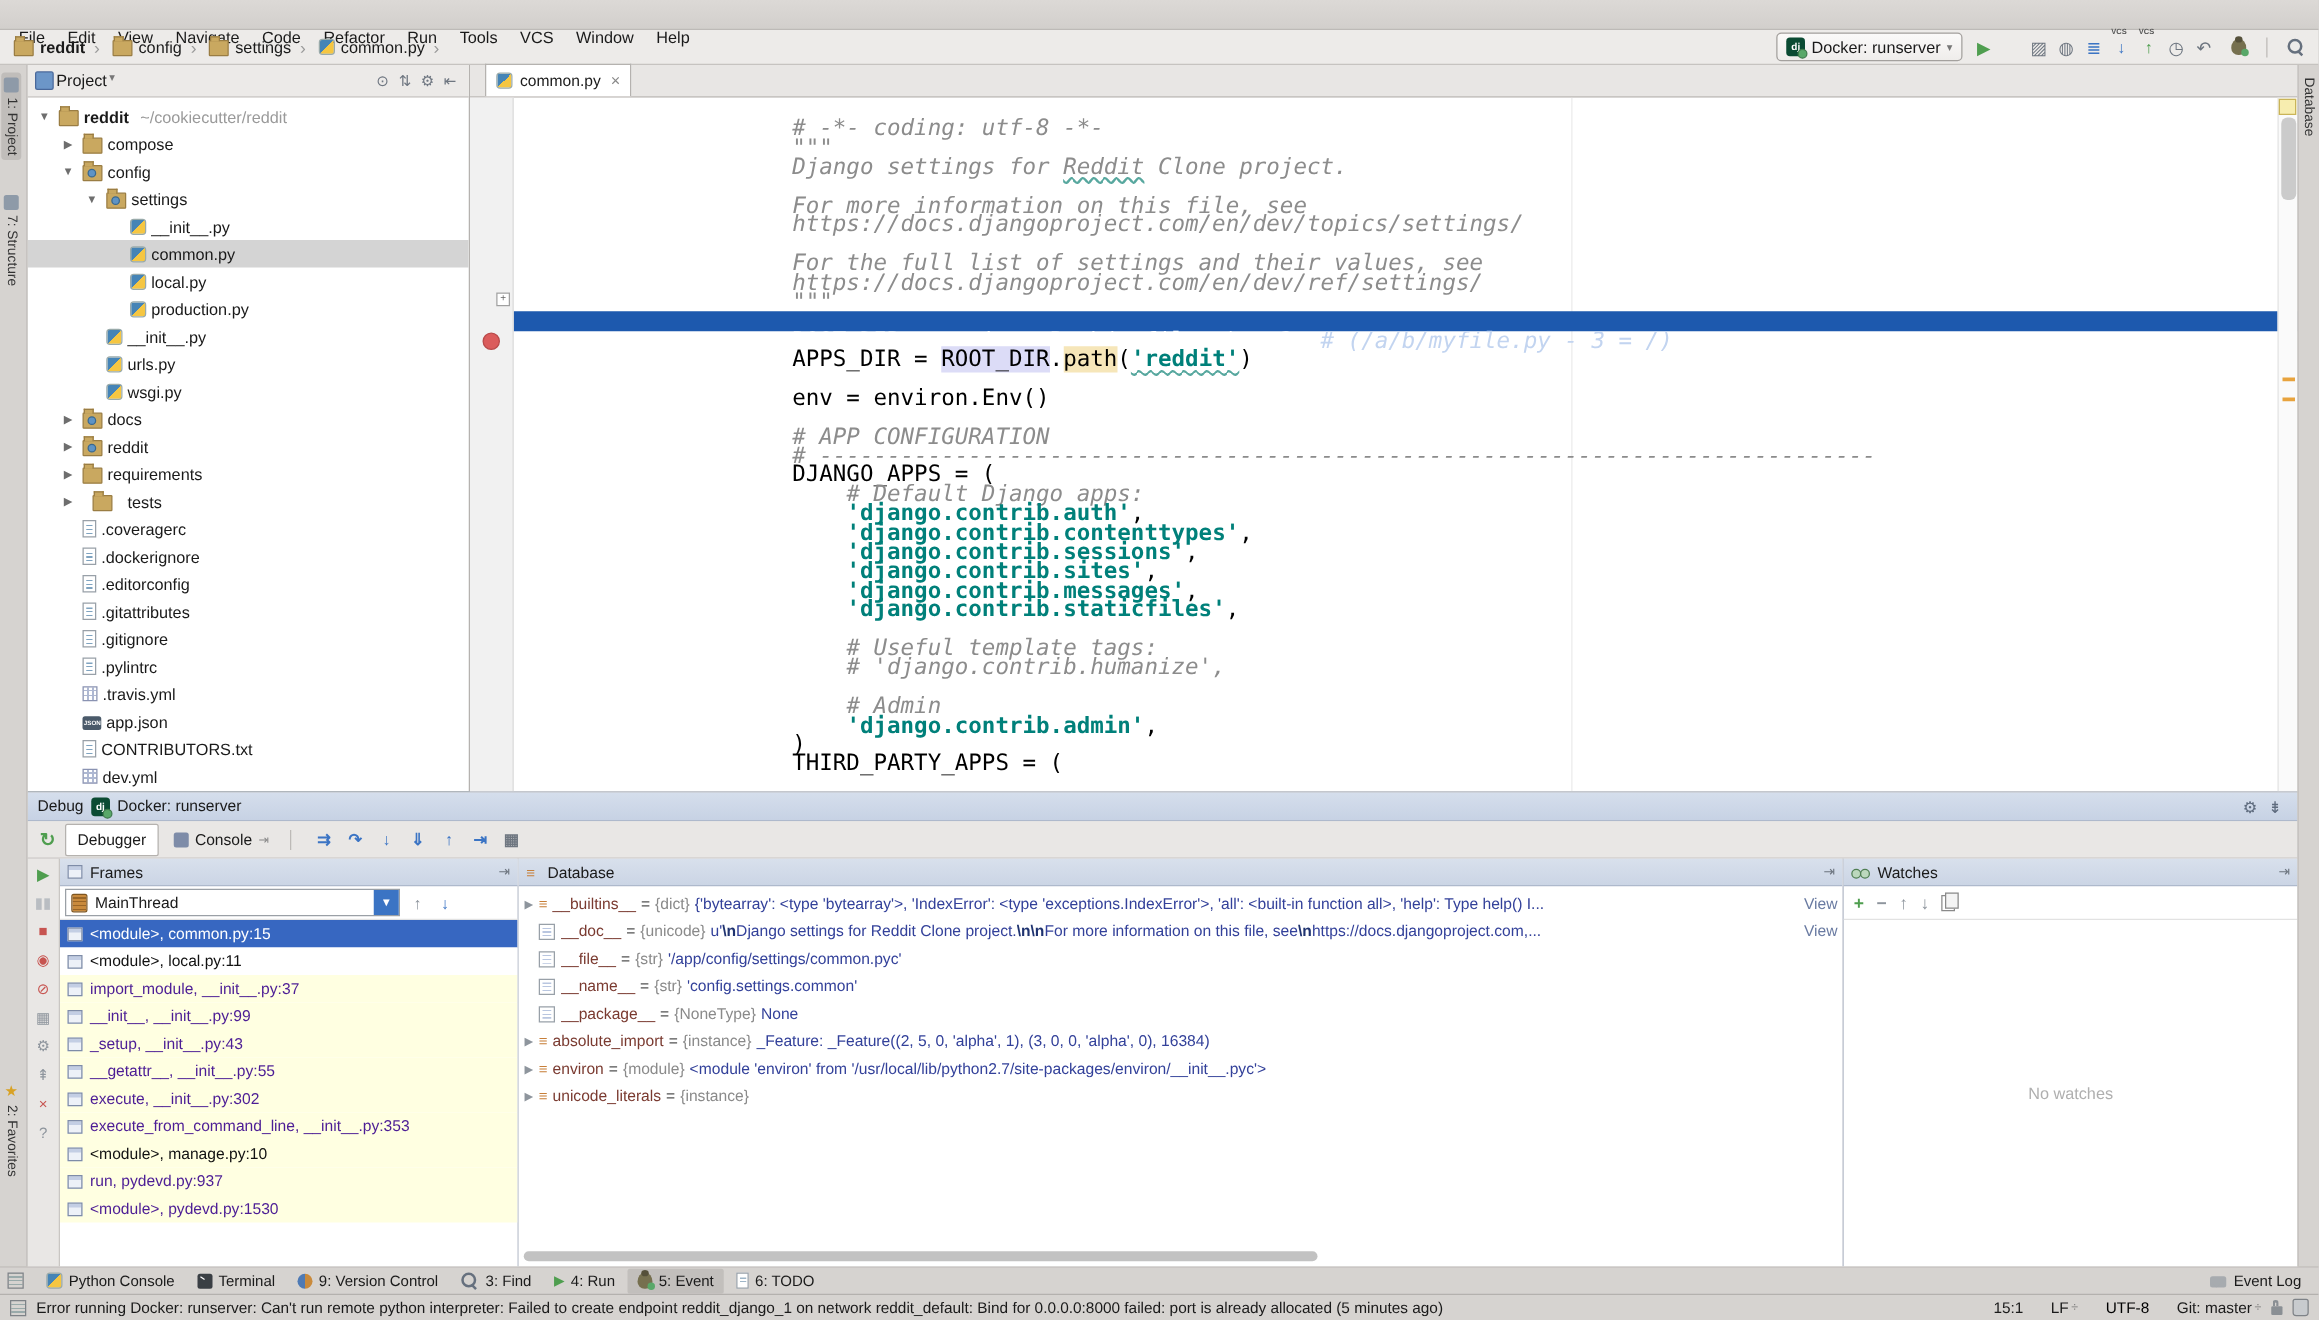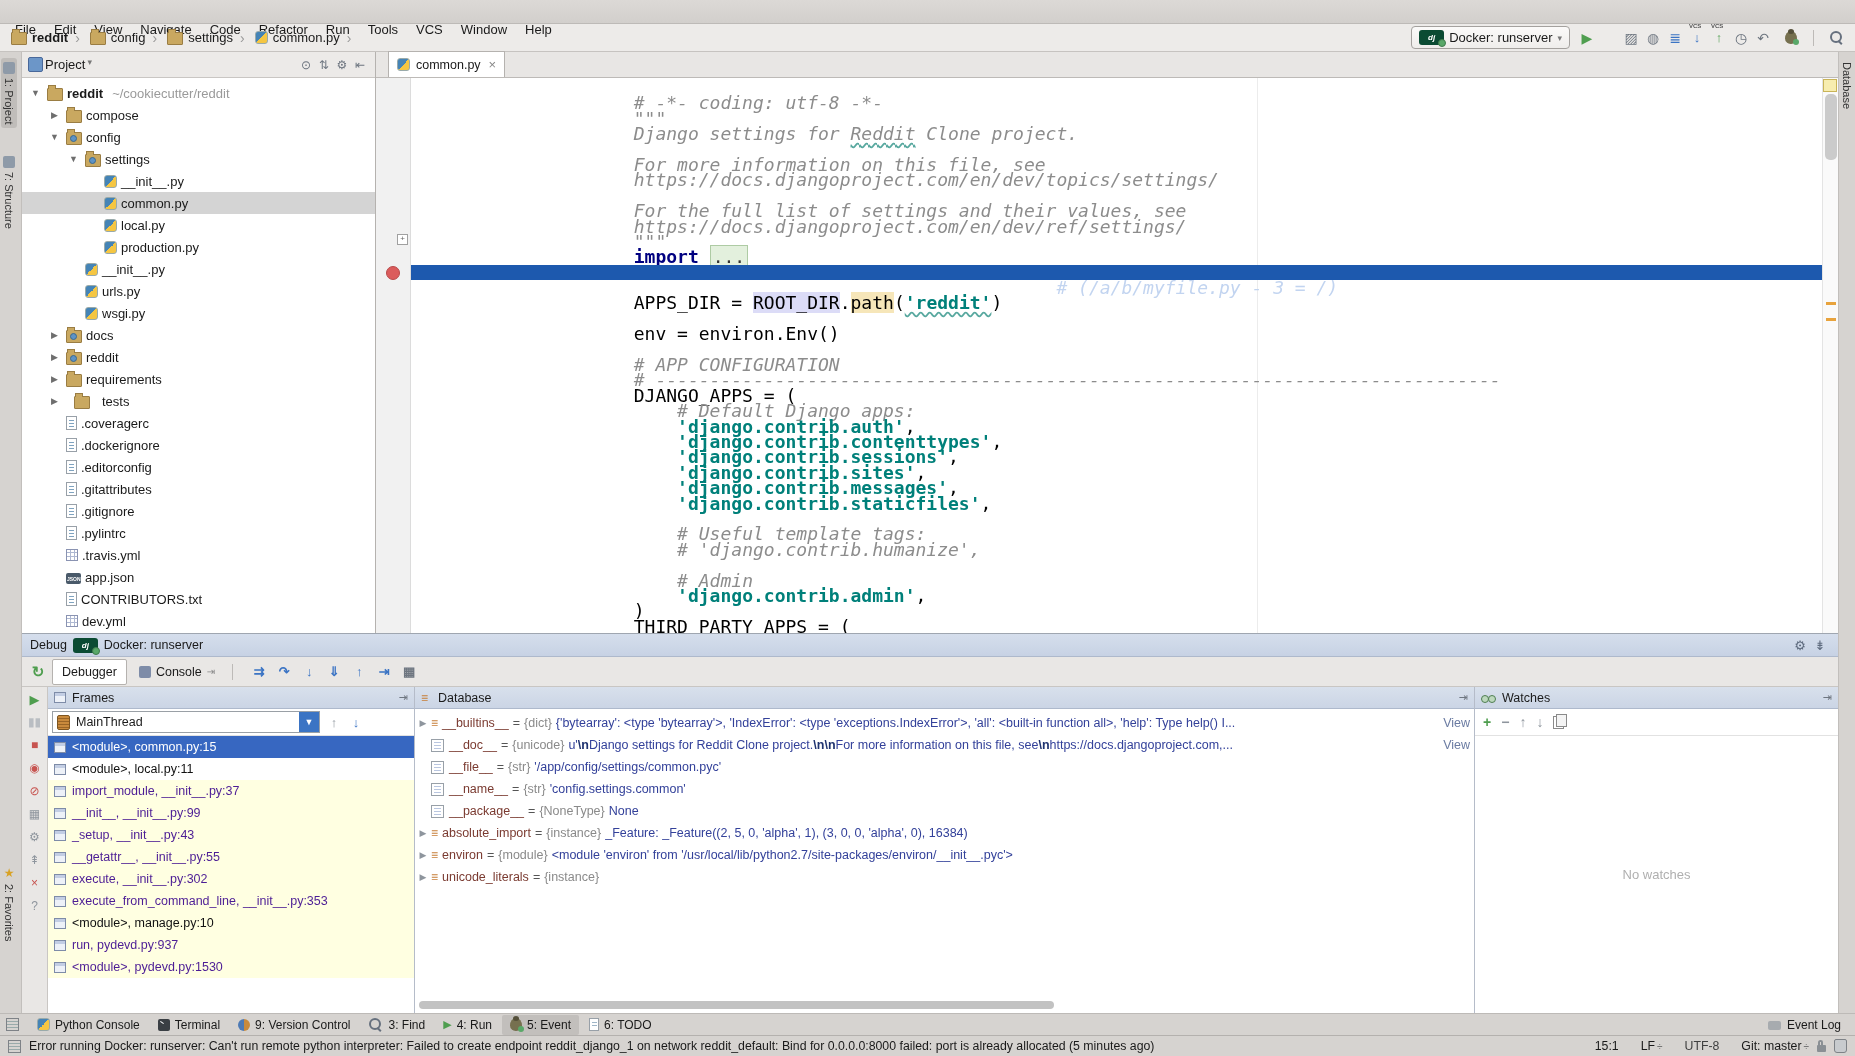--- a/index.html
+++ b/index.html
@@ -62,21 +62,21 @@
   .ic-folder-pkg::after{content:"";position:absolute;left:3px;top:2px;width:5px;height:5px;border-radius:50%;background:#5E93C5;border:1px solid #39688F;}
   .ic-python{width:13px;height:13px;border-radius:3px;background:linear-gradient(135deg,#4584B6 50%,#F5C642 50%);border:1px solid #9aa;box-sizing:border-box;}
   .ic-text{width:11px;height:14px;background:#fff;border:1px solid #98A0A8;box-sizing:border-box;}
   .ic-text::before{content:"";position:absolute;left:2px;top:3px;right:2px;height:8px;background:repeating-linear-gradient(#7FA3C0 0 1px,transparent 1px 3px);}
   .ic-table{width:12px;height:12px;border:1px solid #8A93B2;box-sizing:border-box;background:
      repeating-linear-gradient(0deg,transparent 0 3px,#AEB8D2 3px 4px),
      repeating-linear-gradient(90deg,transparent 0 3px,#AEB8D2 3px 4px),#fff;}
   .ic-json{width:15px;height:11px;background:#4A5A6A;border-radius:2px;margin-top:2px;}
   .ic-json::after{content:"JSON";position:absolute;left:1px;top:3px;font-size:5px;color:#fff;font-weight:bold;letter-spacing:0;}
   .ic-frame{width:12px;height:11px;border:1px solid #7E8CA8;background:#EDF1F8;box-shadow:inset 0 3px 0 #C3CEE4;box-sizing:border-box;}
-  .ic-dj{width:25px;height:15px;background:#0B4B33;border-radius:3px;color:#fff;font-size:8px;font-weight:bold;display:inline-flex;align-items:center;justify-content:center;font-style:italic;}
+  .ic-dj{width:15px;height:15px;background:#0B4B33;border-radius:3px;color:#fff;font-size:8px;font-weight:bold;display:inline-flex;align-items:center;justify-content:center;}
   .ic-dj::after{content:"";position:absolute;right:-2px;bottom:-2px;width:6px;height:6px;border-radius:50%;background:#59A869;border:1px solid #3F7A4C;}
   .ic-bug{width:12px;height:13px;border-radius:50% 50% 50% 50%/60% 60% 45% 45%;background:#76704F;}
   .ic-bug::before{content:"";position:absolute;top:-2px;left:3px;width:6px;height:5px;border-radius:50%;background:#55503A;}
   .ic-bug::after{content:"";position:absolute;right:-2px;bottom:-1px;width:6px;height:6px;border-radius:50%;background:#59A869;}
   .ic-mag{width:15px;height:15px;}
   .ic-mag::before{content:"";position:absolute;left:1px;top:1px;width:8px;height:8px;border:2px solid #66707E;border-radius:50%;}
   .ic-mag::after{content:"";position:absolute;left:10px;top:10px;width:5px;height:2px;background:#66707E;transform:rotate(45deg);transform-origin:0 0;}
   .ic-copy{width:9px;height:11px;border:1px solid #8a8a8a;background:#fff;}
   .ic-copy::after{content:"";position:absolute;left:2px;top:-3px;width:9px;height:11px;border:1px solid #8a8a8a;background:#F4F4F4;}
   .ic-bubble{width:13px;height:9px;background:#A7ABAF;border-radius:2px;margin-top:1px;}
@@ -193,21 +193,21 @@
   .btab.active{background:#C2BFBC;border-radius:2px;}
   .btab .g-run{color:#4F9E4F;font-size:11px;}
   .bt-left-ic{margin-right:8px;}
   .event-log{margin-left:auto;display:flex;align-items:center;gap:6px;padding-right:8px;}
 
   
   .statusbar{height:21px;background:#D6D3D0;border-top:1px solid #B4B1AE;display:flex;align-items:center;padding:0 8px;gap:8px;font-size:12.3px;box-sizing:border-box;}
   .status-msg{flex:1;white-space:nowrap;overflow:hidden;}
   .status-item{display:flex;align-items:center;gap:2px;margin-left:14px;white-space:nowrap;}
   .status-item .caret{color:#777;font-size:10px;}
-  .status-item.dim{color:#404040;}
+  .status-item.dim{color:#000000;}
 </style>
 </head>
 <body>
 
 <div id="app">
 
   <div class="menubar">
     <div style="display:flex">
 
     <span class="menu-item">File</span>
@@ -529,23 +529,20 @@
                     <span></span>
                   </div>
                   <div class="code-line">
                     <span><span class="doc">For the full list of settings and their values, see</span></span>
                   </div>
                   <div class="code-line">
                     <span><span class="doc">https://docs.djangoproject.com/en/dev/ref/settings/</span></span>
                   </div>
                   <div class="code-line">
                     <span><span class="doc">"""</span></span>
-                  </div>
-                  <div class="code-line">
-                    <span><span class="kw">import</span><span class="txt"> </span><span class="fold">...</span></span>
                   </div>
                   <div class="code-line">
                     <span></span>
                   </div>
                   <div class="code-line hl">
                     <span><span class="hlc">ROOT_DIR = environ.Path(__file__) - 3  </span><span class="hlcom"># (/a/b/myfile.py - 3 = /)</span></span>
                   </div>
                   <div class="code-line">
                     <span><span class="txt">APPS_DIR = </span><span class="hlvar">ROOT_DIR</span><span class="txt">.</span><span class="hlcall">path</span><span class="txt">(</span><span class="strw">'reddit'</span><span class="txt">)</span></span>
                   </div>

